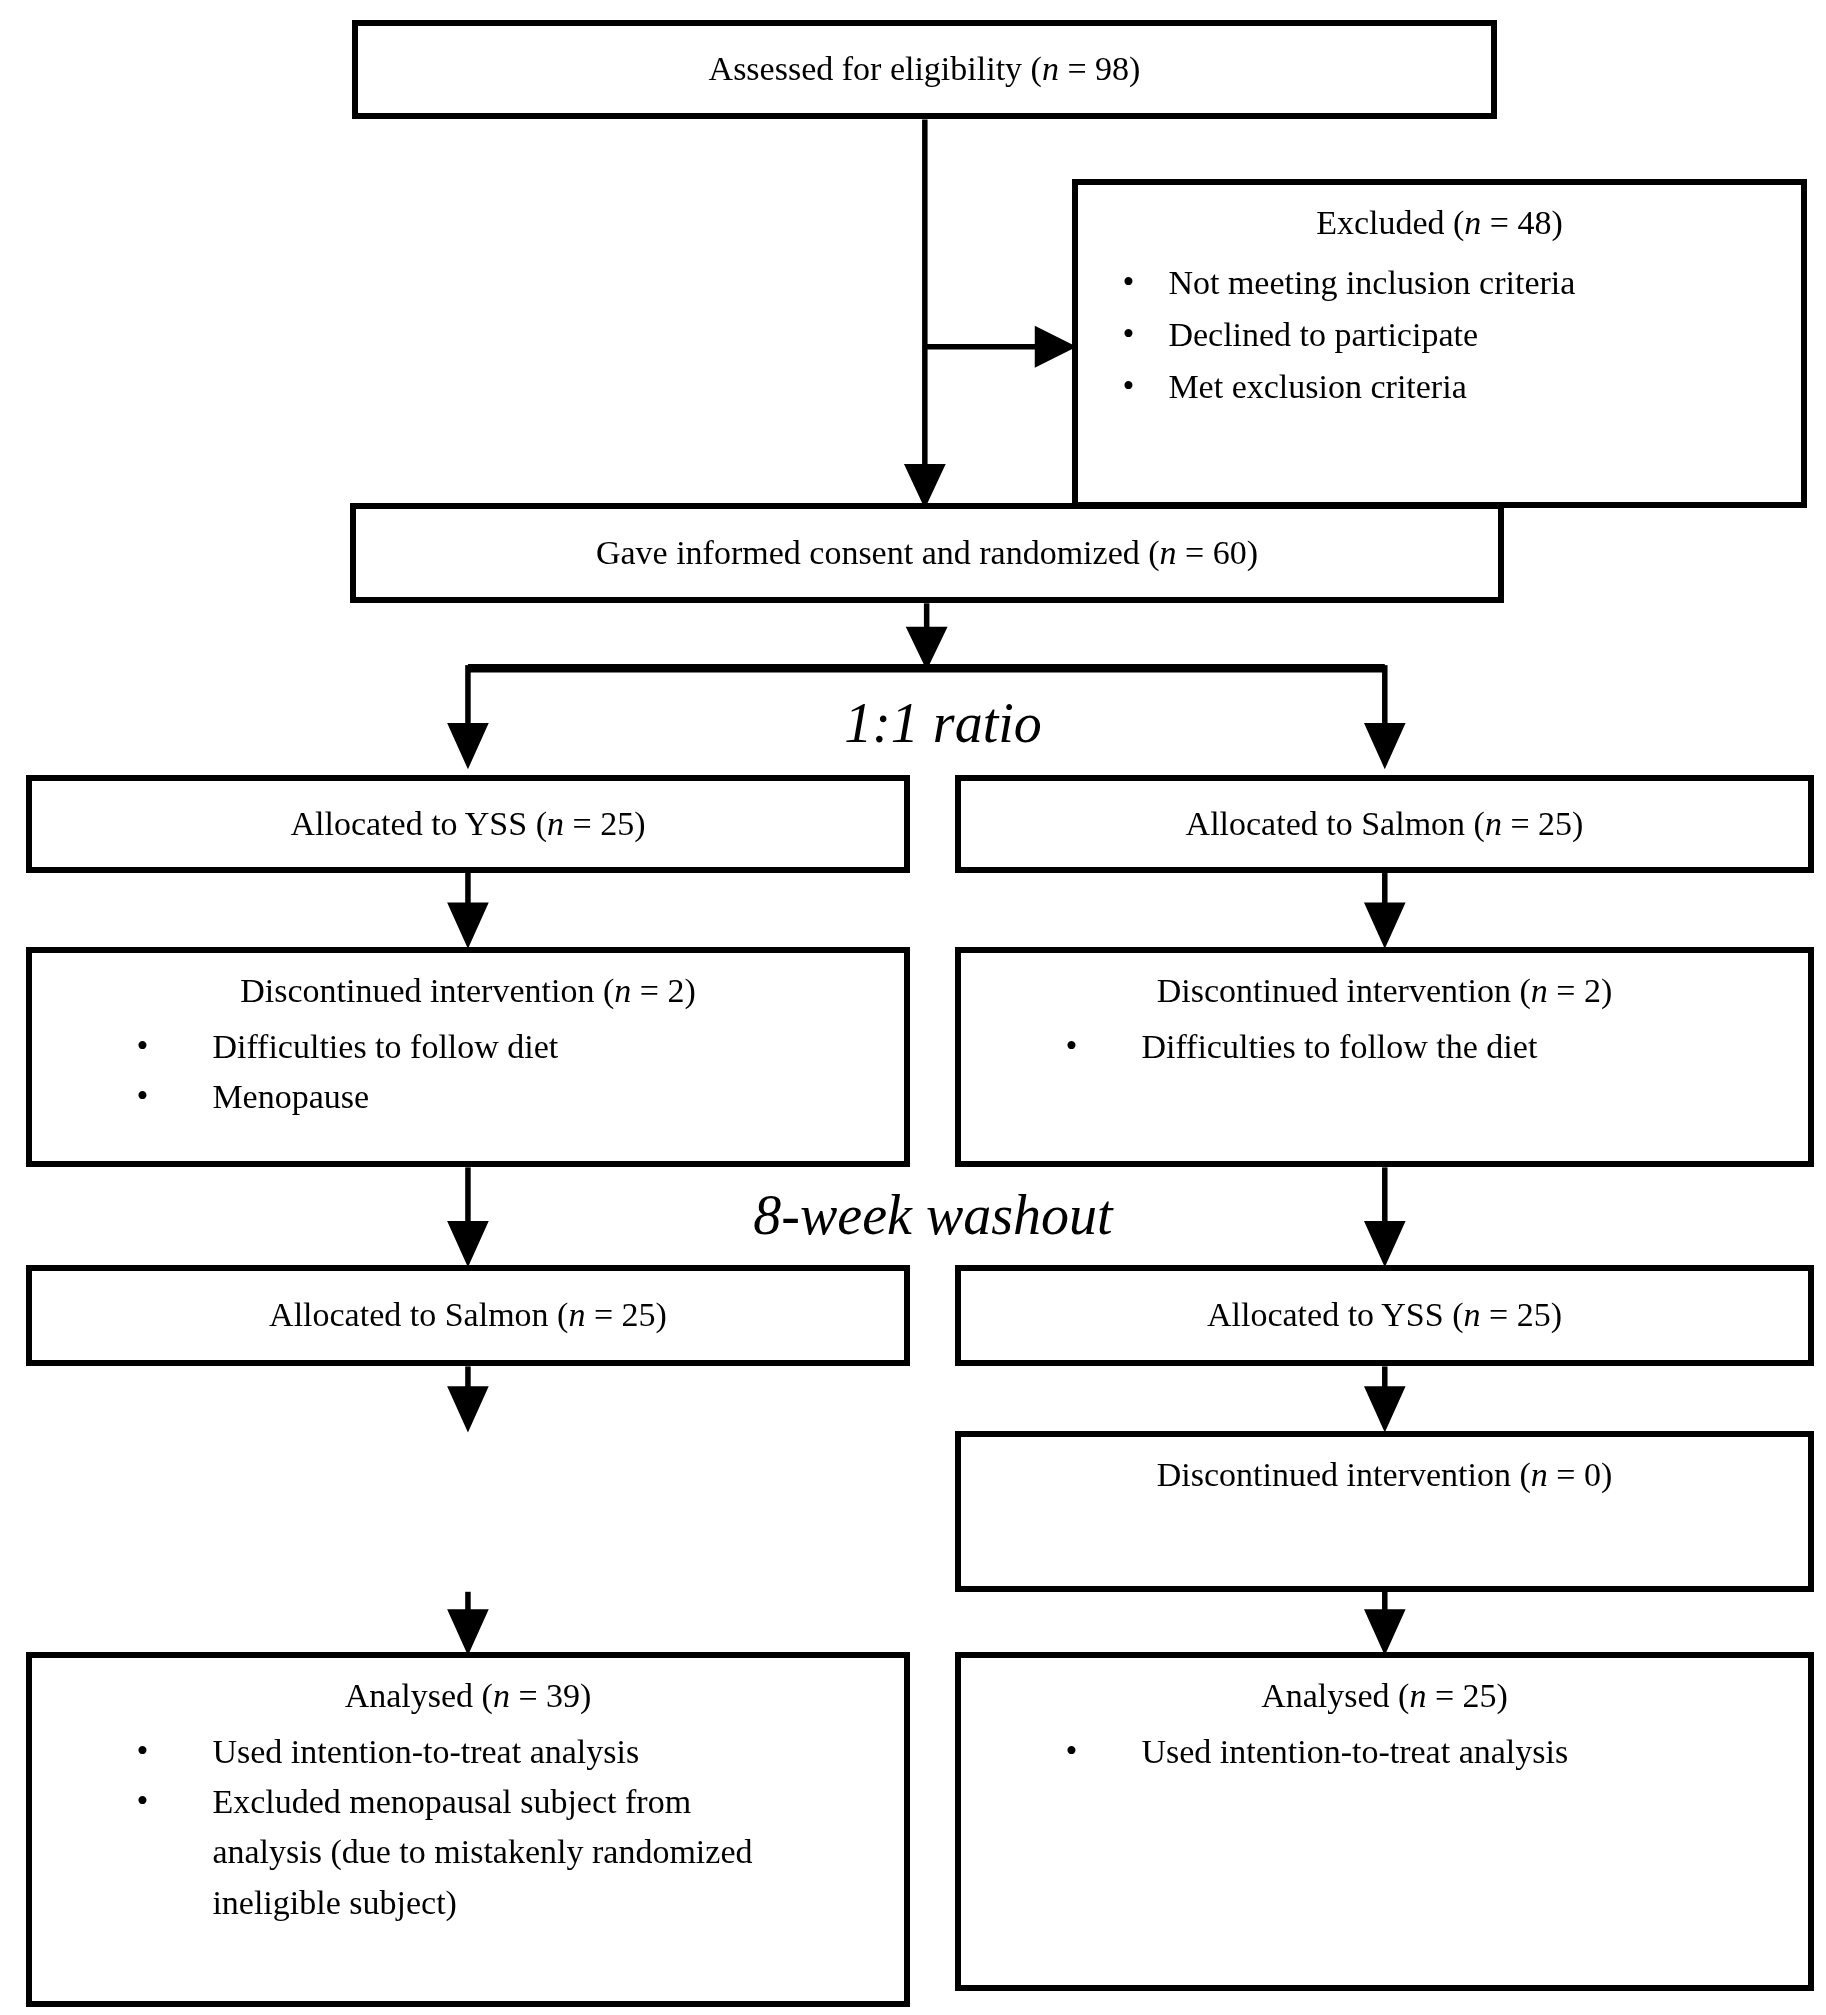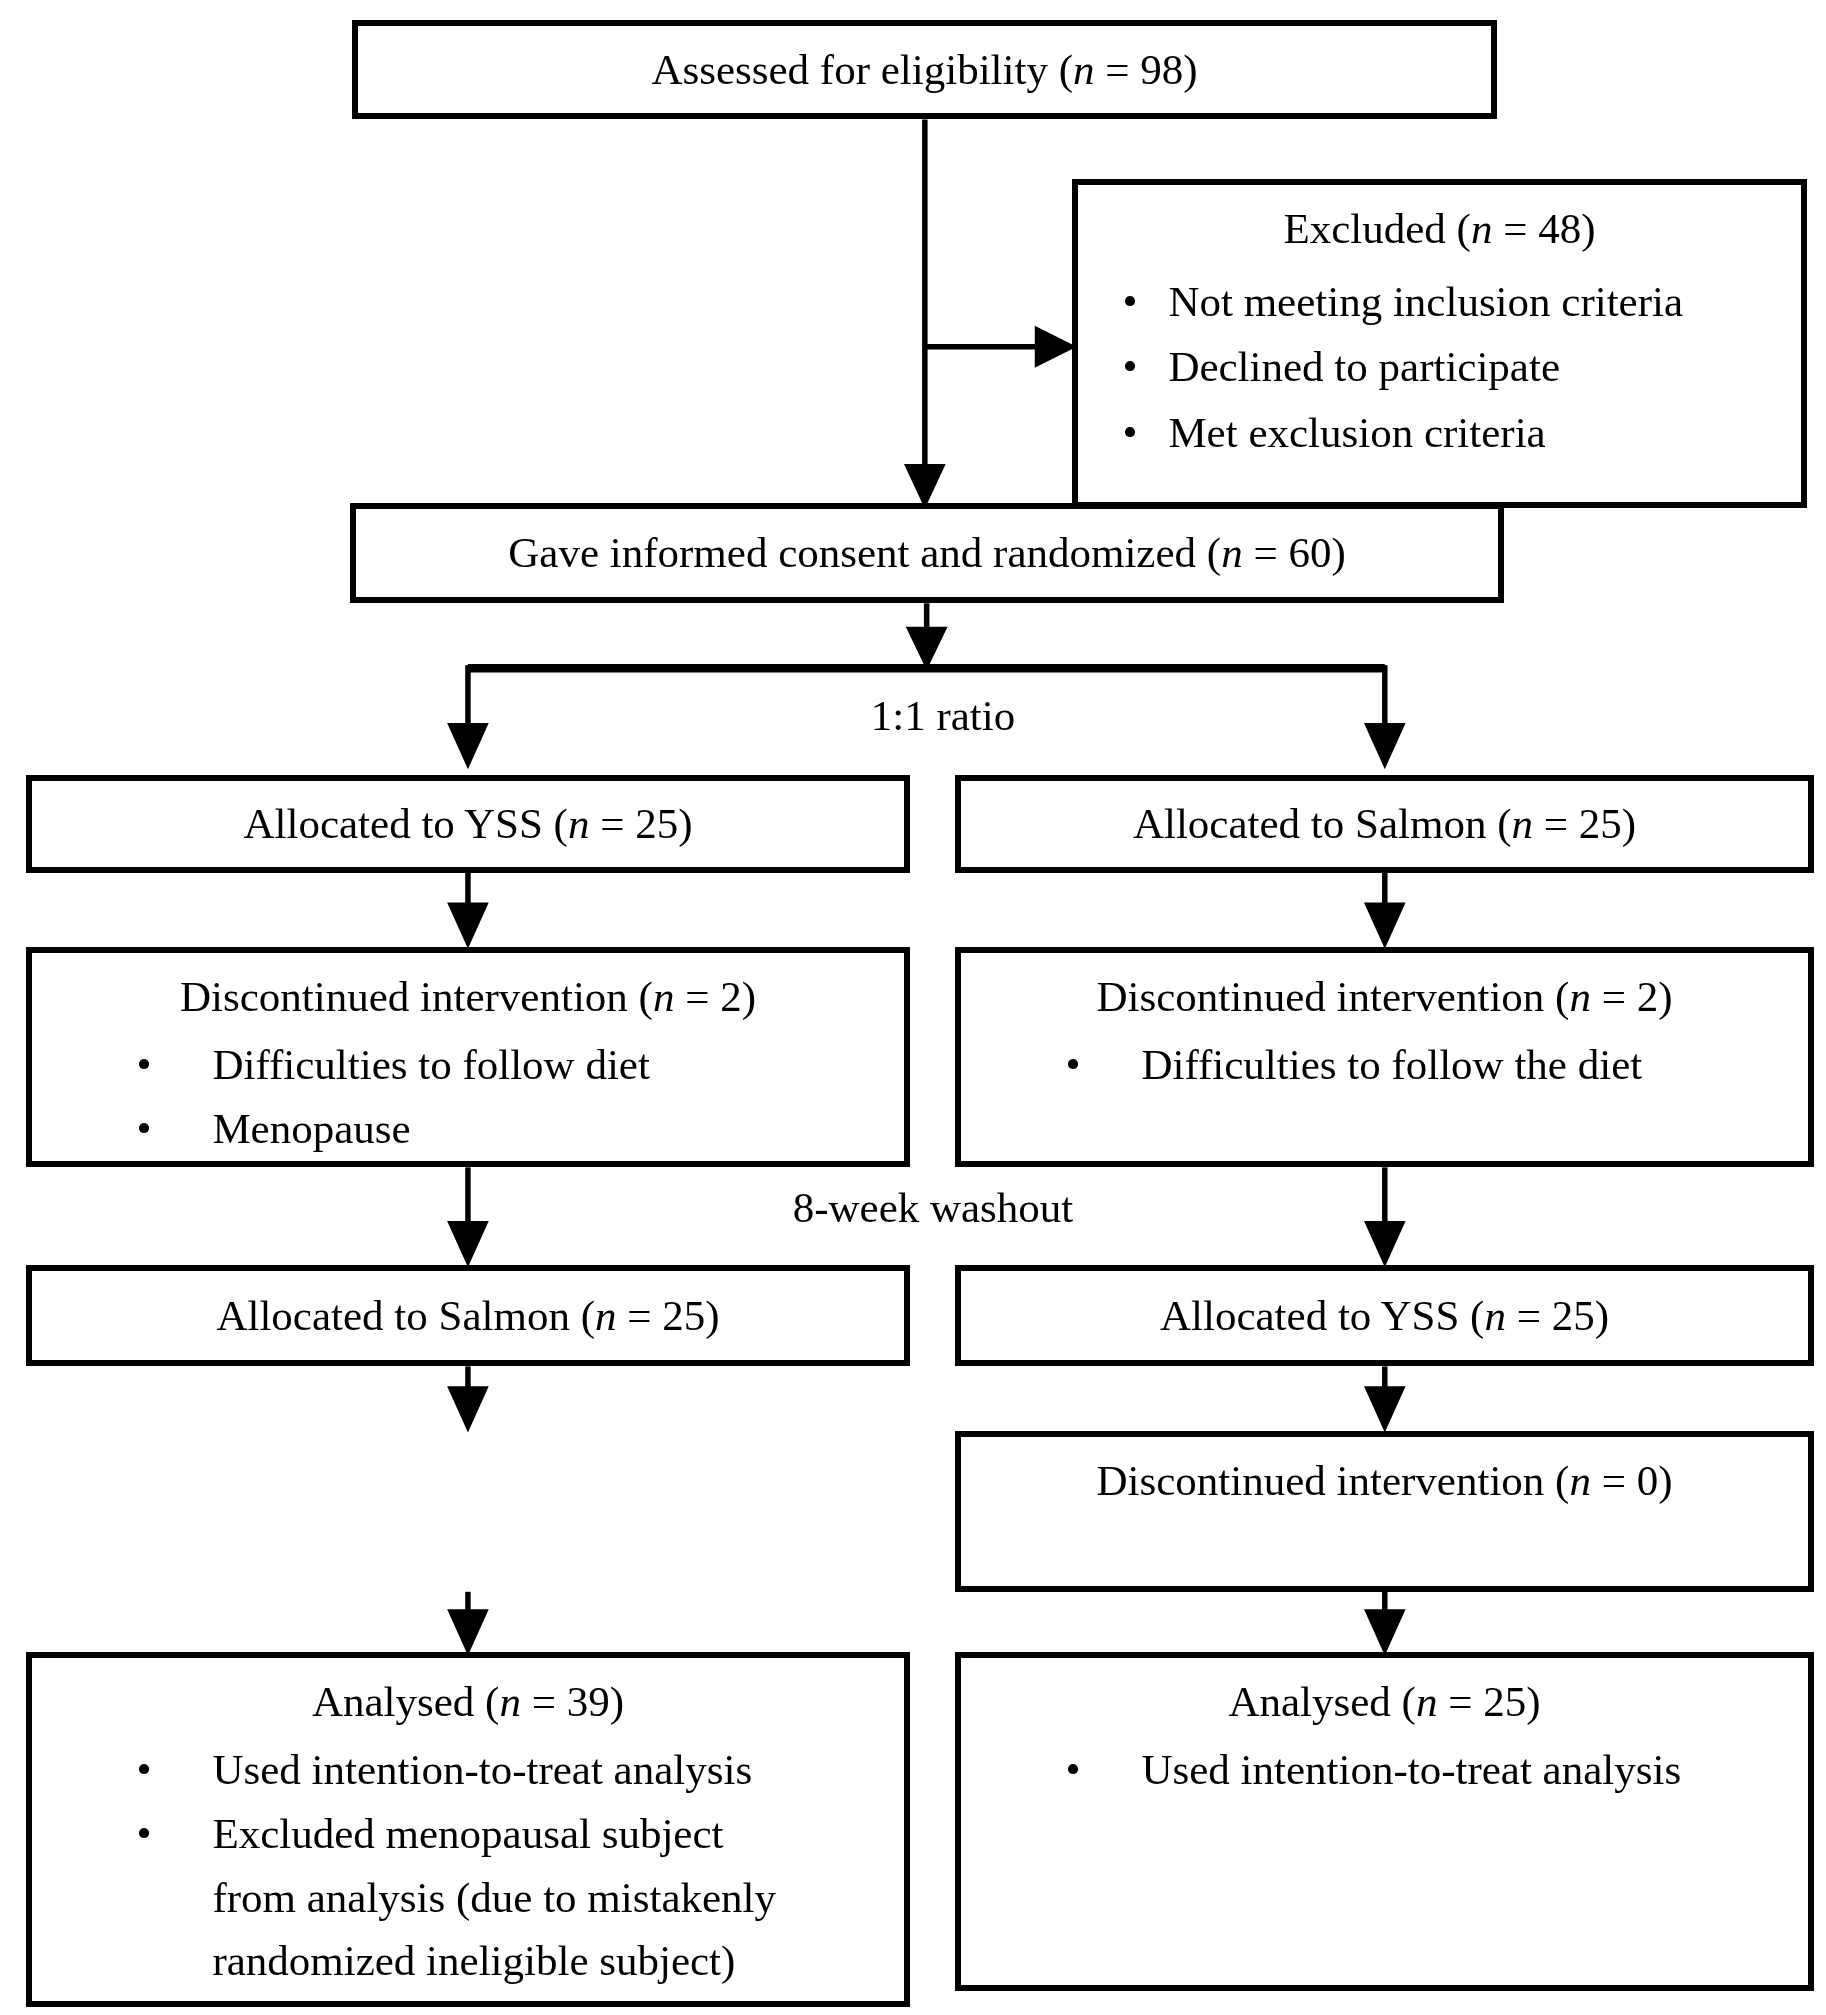--- a/index.html
+++ b/index.html
@@ -3,34 +3,34 @@
 <meta charset="utf-8">
 <style>
   html,body { margin:0; padding:0; background:#fff; }
   .canvas {
     position:relative; width:1827px; height:2015px; background:#ffffff;
     font-family:"Liberation Serif","DejaVu Serif",serif; color:#000;
   }
   svg.overlay { position:absolute; left:0; top:0; }
   .box {
     position:absolute; box-sizing:border-box; background:#fff;
-    border:6.1px solid #000; font-size:43px; line-height:1.3;
+    border:6.1px solid #000; font-size:34px; line-height:1.3;
   }
   .box.single { display:flex; align-items:center; justify-content:center; text-align:center; }
   .box.multi { padding:16px 18.4px 11px 18.4px; }
   .box-title { text-align:center; margin:0 0 6.1px 0; }
   ul.bullets { list-style:none; margin:8.6px 0 0 0; padding:0; }
   ul.bullets li { position:relative; padding-left:162px; line-height:1.48; }
   ul.bullets li::before { content:"\2022"; position:absolute; left:86px; top:-1.2px; }
   .box.excluded ul.bullets { margin-top:12.2px; }
   .box.excluded ul.bullets li { padding-left:72px; line-height:1.52; }
   .box.excluded ul.bullets li::before { left:26px; }
   .tight-wrap ul.bullets li { padding-right:107px; }
   em { font-style:italic; }
-  .flow-label { position:absolute; font-size:43px; transform:translateX(-50%); white-space:nowrap; }
+  .flow-label { position:absolute; font-size:56px; transform:translateX(-50%); white-space:nowrap;font-style:italic; }
 </style>
 </head>
 <body>
 
 <div class="canvas">
 
   <svg class="overlay" width="1827" height="2015" viewBox="0 0 2983 3290">
     <g stroke="#000" stroke-width="9" fill="#000">
       <g>
         <line x1="1510" y1="195" x2="1510" y2="775"></line>

